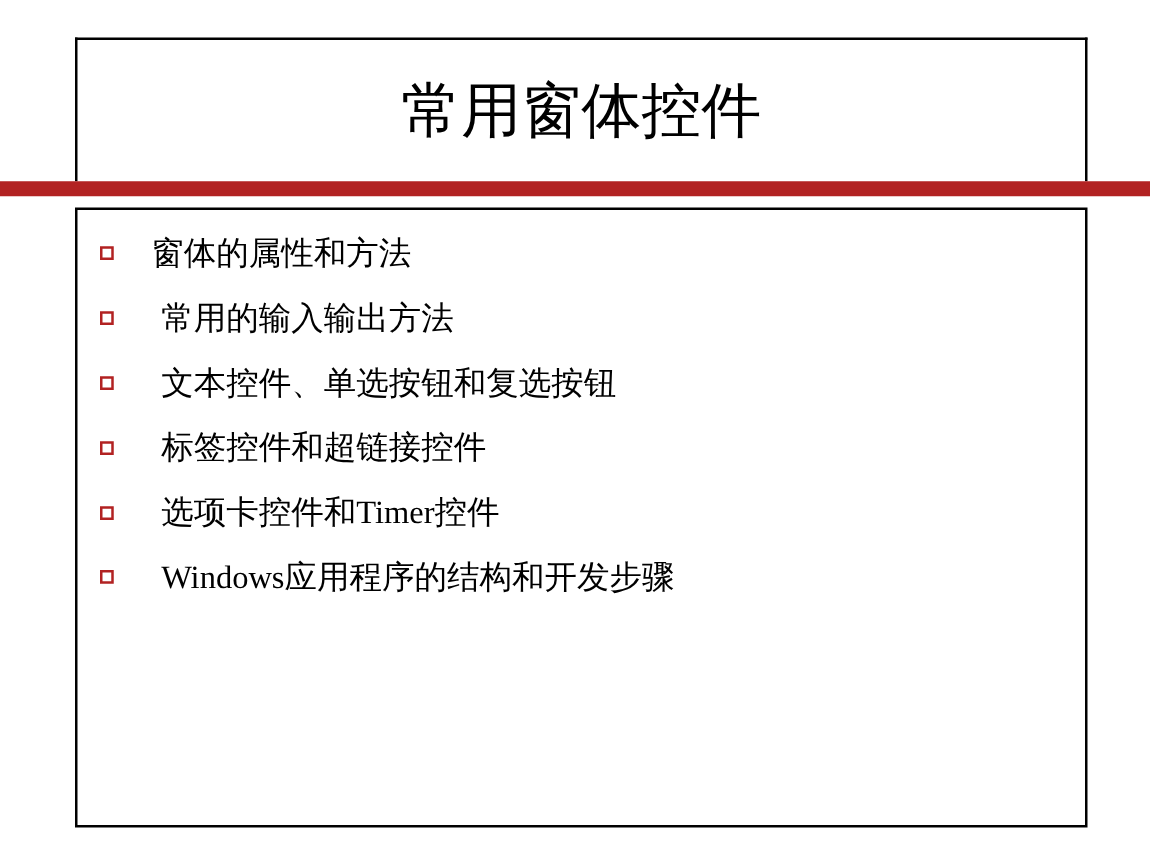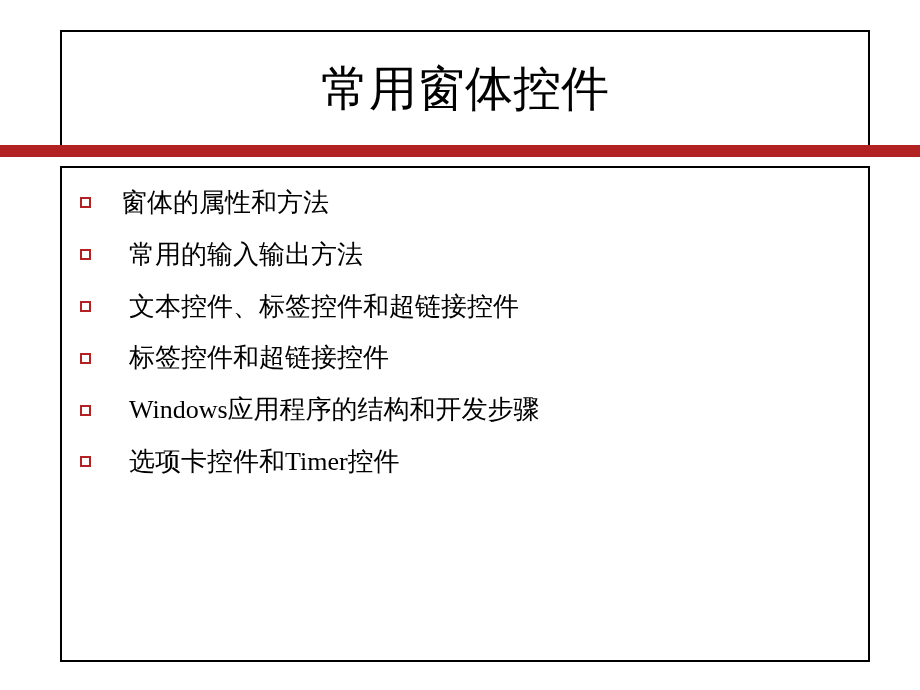--- a/index.html
+++ b/index.html
@@ -88,28 +88,28 @@
     <li class="list-item">
       <span class="bullet"></span>
       <span class="item-text">窗体的属性和方法</span>
     </li>
     <li class="list-item">
       <span class="bullet"></span>
       <span class="item-text indent">常用的输入输出方法</span>
     </li>
     <li class="list-item">
       <span class="bullet"></span>
-      <span class="item-text indent">文本控件、标签控件和超链接控件</span>
+      <span class="item-text indent">文本控件、单选按钮和复选按钮</span>
     </li>
     <li class="list-item">
       <span class="bullet"></span>
       <span class="item-text indent">标签控件和超链接控件</span>
     </li>
     <li class="list-item">
       <span class="bullet"></span>
-      <span class="item-text indent">Windows应用程序的结构和开发步骤</span>
+      <span class="item-text indent">选项卡控件和Timer控件</span>
     </li>
     <li class="list-item">
       <span class="bullet"></span>
-      <span class="item-text indent">选项卡控件和Timer控件</span>
+      <span class="item-text indent">Windows应用程序的结构和开发步骤</span>
     </li>
   </ul>
 </div>
 
 </body></html>

